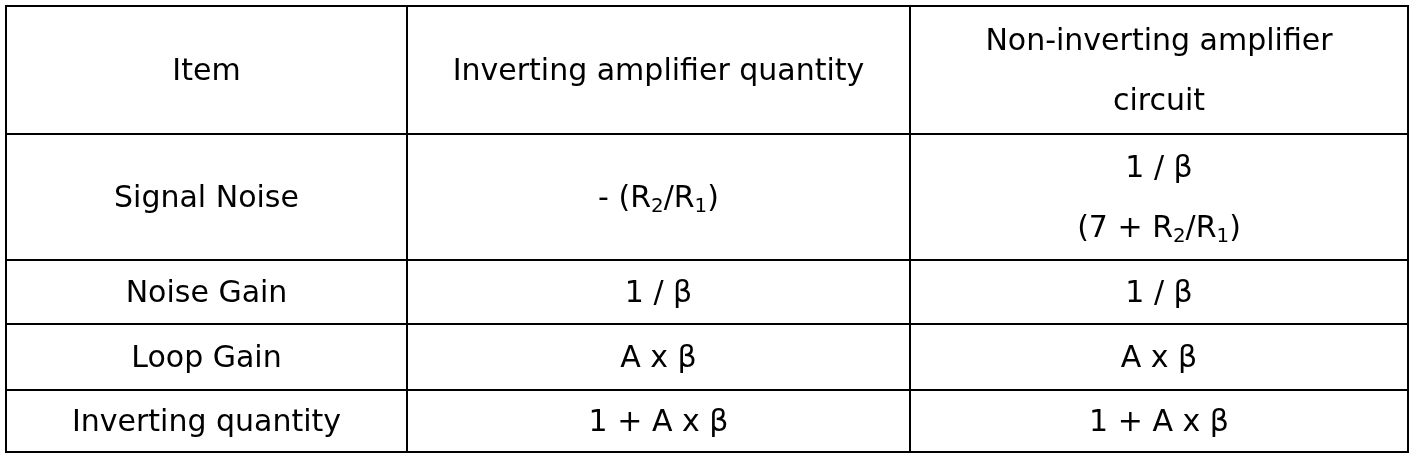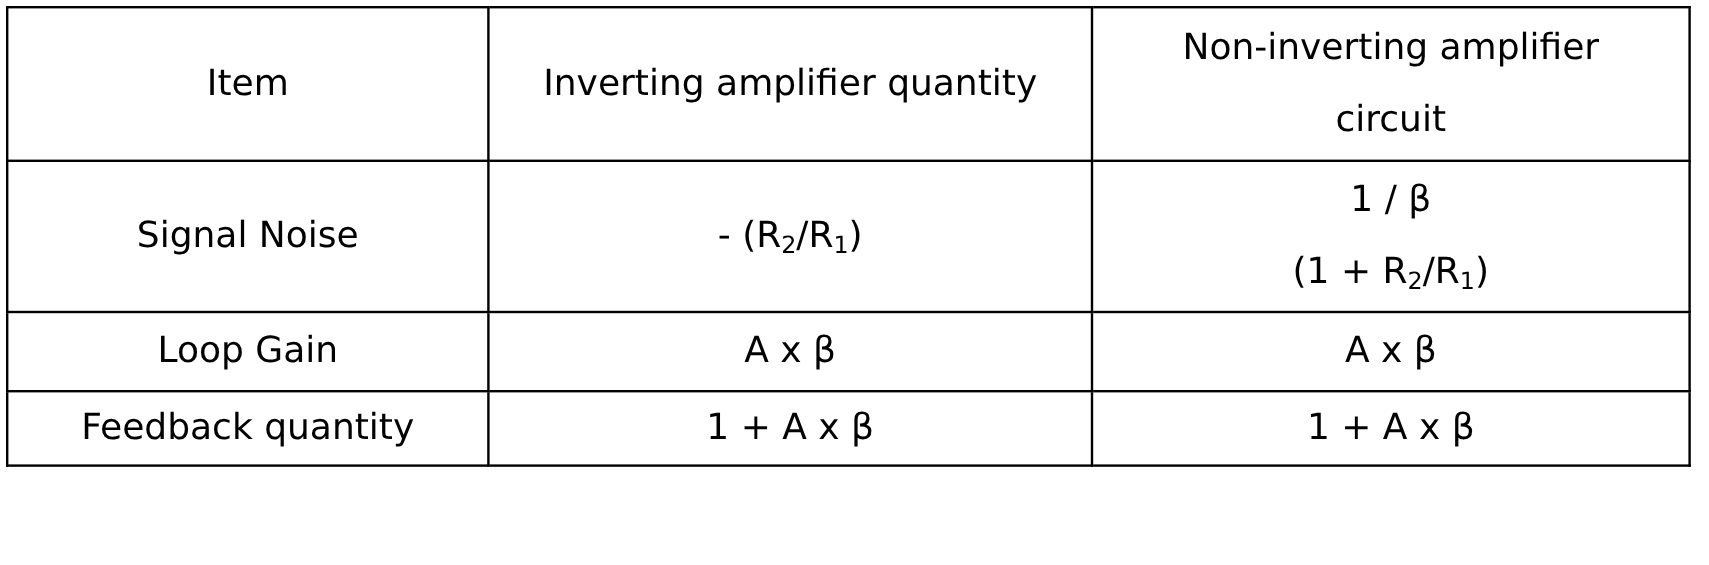--- a/index.html
+++ b/index.html
@@ -93,40 +93,51 @@
 
       <tr class="row-signal-gain">
         <td>
           <span class="cell-line">Signal Noise</span>
         </td>
         <td>
           <span class="cell-line"><span>- (R</span><sub>2</sub><span>/R</span><sub>1</sub><span>)</span></span>
         </td>
         <td>
           <span class="cell-line">1 / β</span>
-          <span class="cell-line"><span>(1 + R</span><sub>2</sub><span>/R</span><sub>1</sub><span>)</span></span>
+          <span class="cell-line"><span>(7 + R</span><sub>2</sub><span>/R</span><sub>1</sub><span>)</span></span>
         </td>
       </tr>
 
+      <tr class="row-noise-gain">
+        <td>
+          <span class="cell-line">Noise Gain</span>
+        </td>
+        <td>
+          <span class="cell-line">1 / β</span>
+        </td>
+        <td>
+          <span class="cell-line">1 / β</span>
+        </td>
+      </tr>
 
       <tr class="row-loop-gain">
         <td>
           <span class="cell-line">Loop Gain</span>
         </td>
         <td>
           <span class="cell-line">A x β</span>
         </td>
         <td>
           <span class="cell-line">A x β</span>
         </td>
       </tr>
 
       <tr class="row-feedback-quantity">
         <td>
-          <span class="cell-line">Feedback quantity</span>
+          <span class="cell-line">Inverting quantity</span>
         </td>
         <td>
           <span class="cell-line">1 + A x β</span>
         </td>
         <td>
           <span class="cell-line">1 + A x β</span>
         </td>
       </tr>
 
     </tbody>

